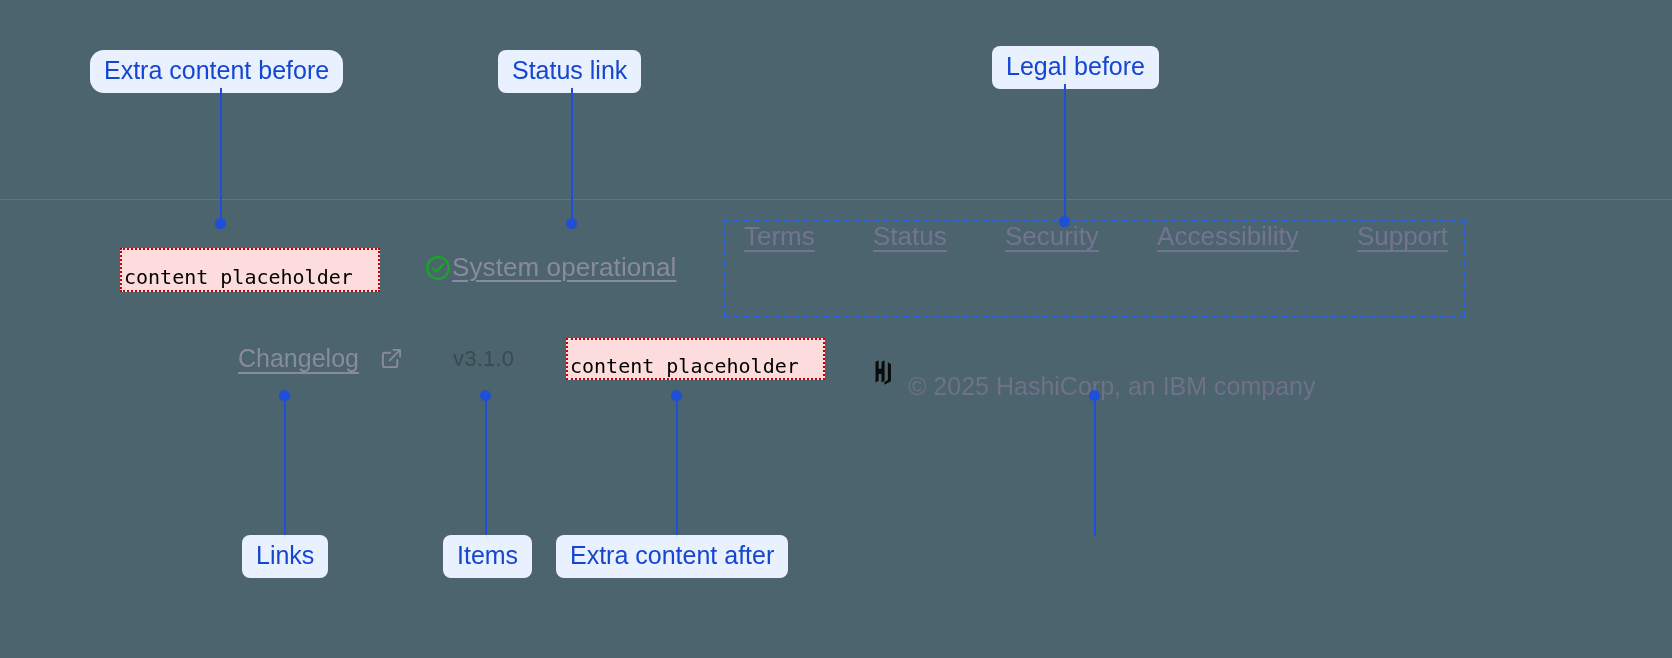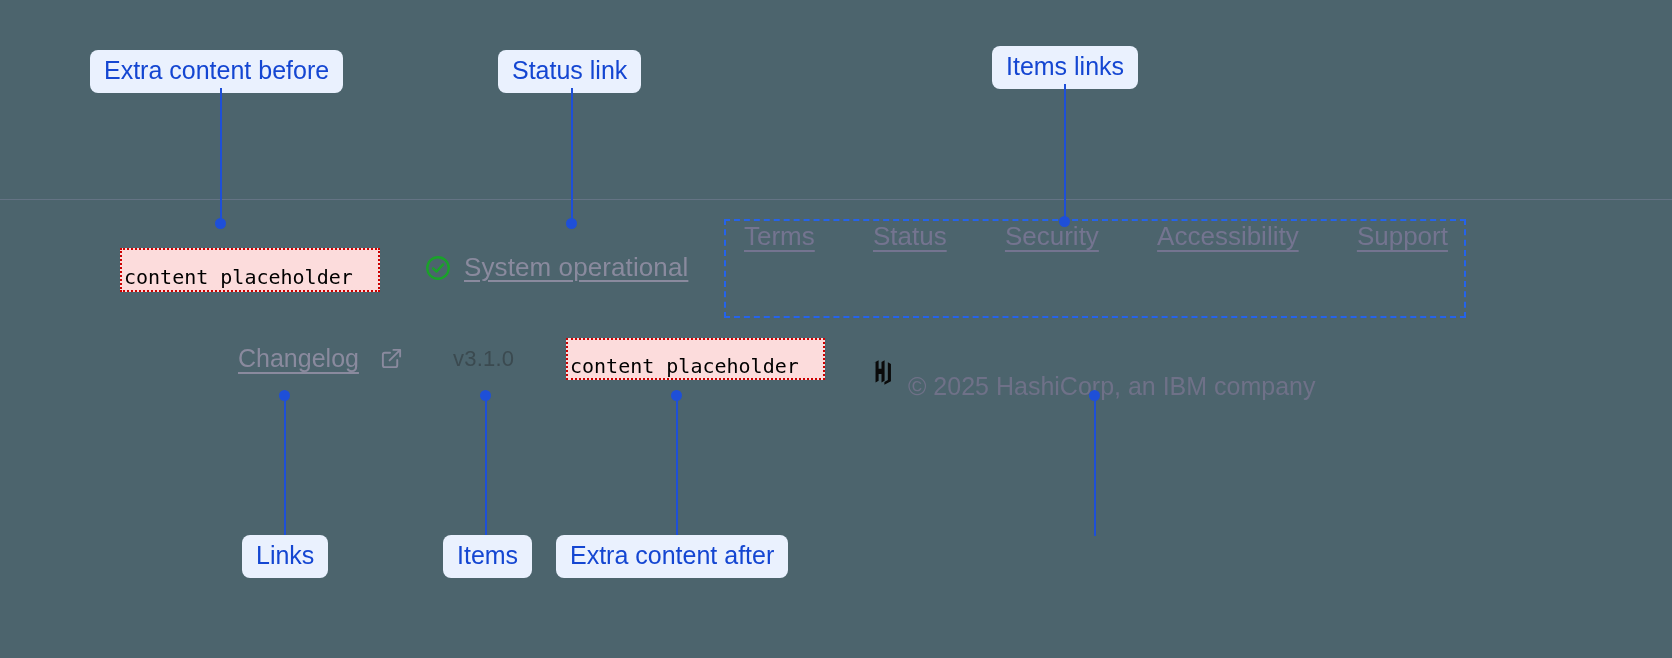--- a/index.html
+++ b/index.html
@@ -62,21 +62,21 @@
     align-items: center;
   }
 
   
   #status-link {
     position: absolute;
     left: 424px;
     top: 252px;
     display: flex;
     align-items: center;
-    gap: 12px;
+    gap: 0;
     cursor: pointer;
   }
   .check-icon { width: 28px; height: 28px; display: block; }
   .status-text {
     font-size: 26px;
     color: #8a8a9e;
     text-decoration: underline;
     text-underline-offset: 4px;
     text-decoration-thickness: 2px;
     letter-spacing: 0.1px;
@@ -221,29 +221,29 @@
     <span>
       <svg class="hashi-logo" viewBox="0 0 26 28" fill="#0a0a0a">
         <path d="M3.2 5.0 L10.0 1.2 L10.0 10.2 L13.0 10.2 L13.0 3.0 L16.2 1.2 L16.2 22.6 L13.0 24.4 L13.0 15.6 L10.0 15.6 L10.0 22.6 L6.8 24.4 L6.8 3.0 Z"></path>
         <path d="M19.6 3.3 L22.8 5.1 L22.8 23.0 L16.0 26.8 L16.0 24.0 L19.6 21.9 Z"></path>
         <path d="M6.4 24.7 L6.4 27.5 L3.2 25.7 L3.2 5.4 L6.4 3.6 Z" opacity="0"></path>
       </svg>
     </span>
     <span class="copyright-text">© 2025 HashiCorp, an IBM company</span>
   </div>
 
-  <div class="anno-label" style="left:90px; top:50px;">Extra content before</div>
+  <div class="anno-label" style="left:90px; top:50px;border-radius:14px;">Extra content before</div>
   <div class="anno-line" style="left:220px; top:88px; height:135px;"></div>
   <div class="anno-dot" style="left:215px; top:218px;"></div>
 
   <div class="anno-label" style="left:498px; top:50px;">Status link</div>
   <div class="anno-line" style="left:571px; top:88px; height:135px;"></div>
   <div class="anno-dot" style="left:566px; top:218px;"></div>
 
-  <div class="anno-label" style="left:992px; top:46px;">Items links</div>
+  <div class="anno-label" style="left:992px; top:46px;">Legal before</div>
   <div class="anno-line" style="left:1064px; top:84px; height:137px;"></div>
   <div class="anno-dot" style="left:1059px; top:216px;"></div>
 
   <div class="anno-dot" style="left:279px; top:390px;"></div>
   <div class="anno-line" style="left:284px; top:396px; height:140px;"></div>
   <div class="anno-label" style="left:242px; top:535px;">Links</div>
 
   <div class="anno-dot" style="left:480px; top:390px;"></div>
   <div class="anno-line" style="left:485px; top:396px; height:140px;"></div>
   <div class="anno-label" style="left:443px; top:535px;text-align:center;">Items</div>

